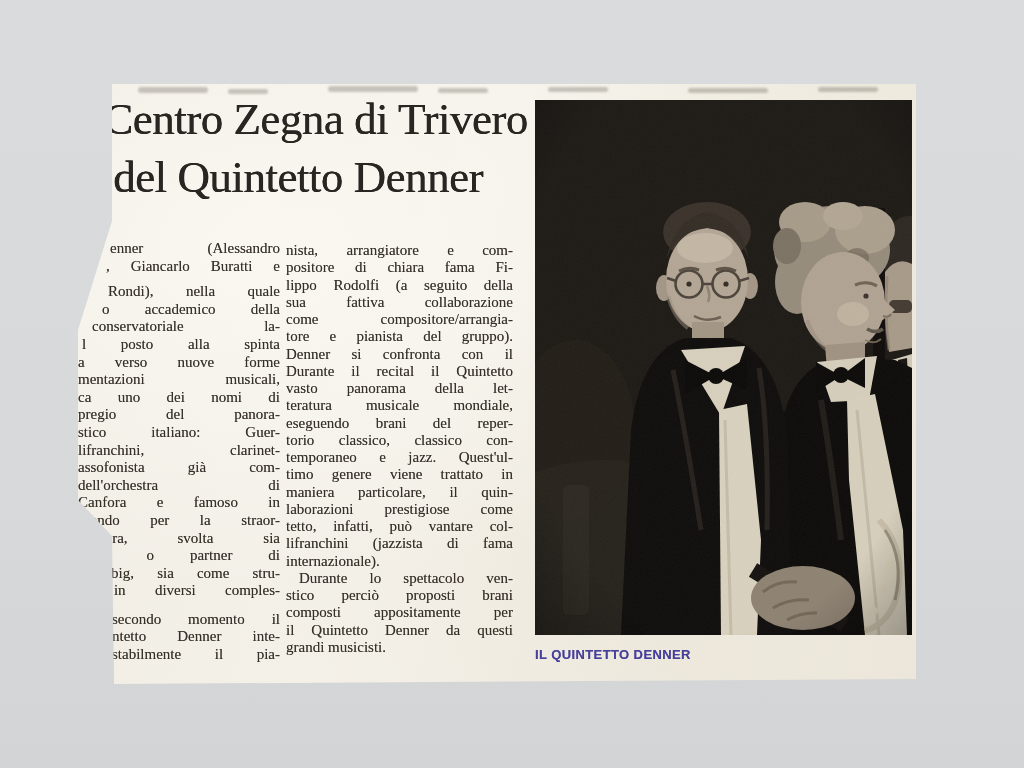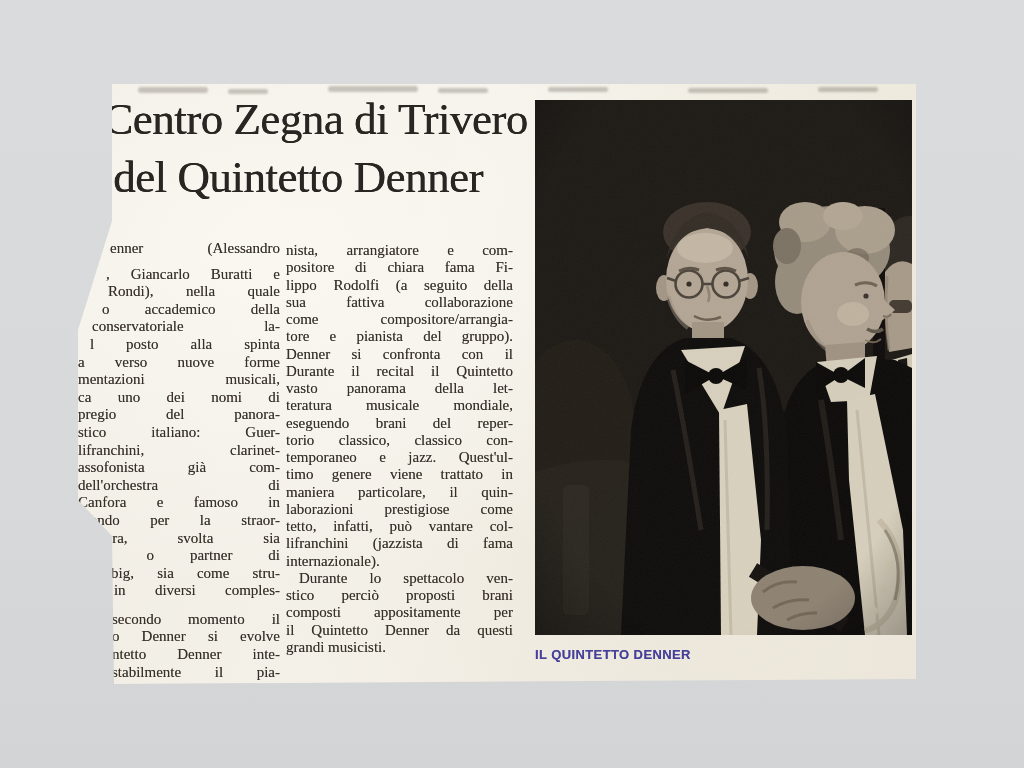--- a/index.html
+++ b/index.html
@@ -68,41 +68,40 @@
       <span></span>
     </div>
 
     <h1 class="headline">
       <div class="hl-line">Centro Zegna di Trivero</div>
       <div class="hl-line">del Quintetto Denner</div>
     </h1>
 
     <div class="col col1">
         <div class="ln" style="padding-left: 32px;">enner (Alessandro</div>
-        <div class="ln" style="padding-left: 28px; margin-top: 8px;">, Giancarlo Buratti e</div>
-        <div class="ln" style="padding-left: 30px;">Rondi), nella quale</div>
+        <div class="ln" style="padding-left: 28px;">, Giancarlo Buratti e</div>
+        <div class="ln" style="padding-left: 30px; margin-top: 8px;">Rondi), nella quale</div>
         <div class="ln" style="padding-left: 24px;">o accademico della</div>
         <div class="ln" style="padding-left: 14px;">conservatoriale la-</div>
-        <div class="ln" style="padding-left: 12px;">l posto alla spinta</div>
+        <div class="ln" style="padding-left: 4px;">l posto alla spinta</div>
         <div class="ln">a verso nuove forme</div>
         <div class="ln">mentazioni musicali,</div>
         <div class="ln">ca uno dei nomi di</div>
         <div class="ln">pregio del panora-</div>
         <div class="ln">stico italiano: Guer-</div>
         <div class="ln">lifranchini, clarinet-</div>
         <div class="ln">assofonista già com-</div>
         <div class="ln">dell'orchestra di</div>
         <div class="ln">Canfora e famoso in</div>
         <div class="ln">mondo per la straor-</div>
         <div class="ln">carriera, svolta sia</div>
         <div class="ln">olista o partner di</div>
         <div class="ln">si big, sia come stru-</div>
         <div class="ln">a in diversi comples-</div>
         <div class="ln gap" style="padding-left: 34px;">secondo momento il</div>
-        <div class="ln" style="padding-left: 34px;">o Denner si evolve</div>
         <div class="ln" style="padding-left: 34px;">ntetto Denner inte-</div>
         <div class="ln" style="padding-left: 34px;">stabilmente il pia-</div>
       </div>
 
     <div class="col col2">
         <div class="ln">nista, arrangiatore e com-</div>
         <div class="ln">positore di chiara fama Fi-</div>
         <div class="ln">lippo Rodolfi (a seguito della</div>
         <div class="ln">sua fattiva collaborazione</div>
         <div class="ln">come compositore/arrangia-</div>

